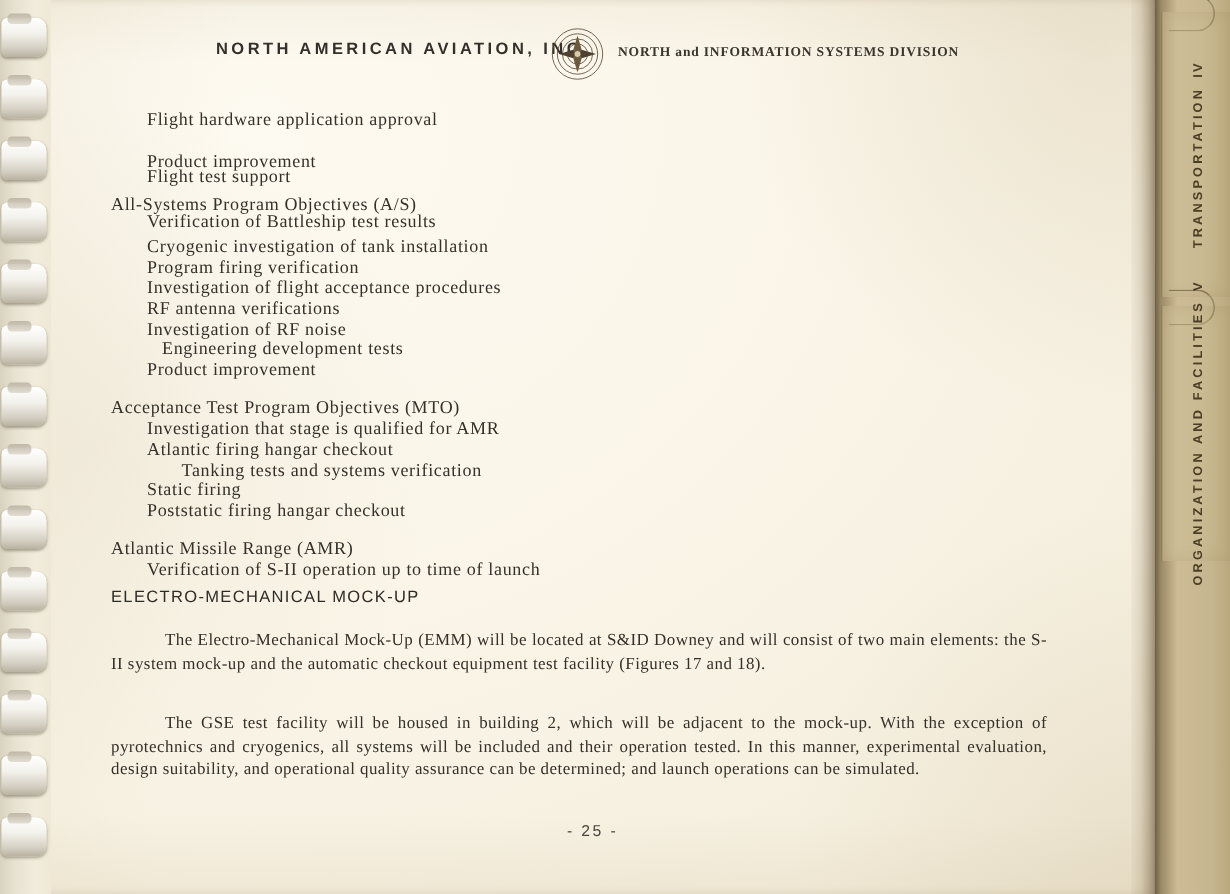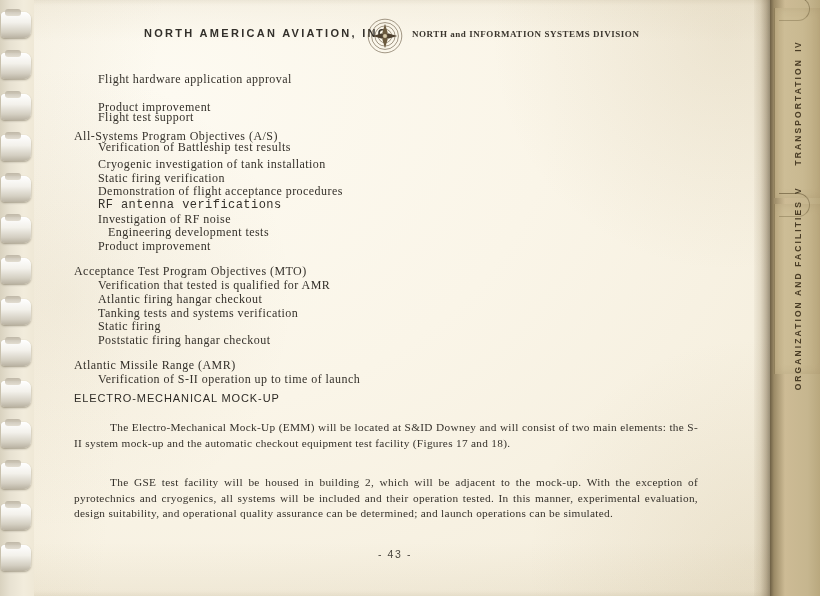--- a/index.html
+++ b/index.html
@@ -270,44 +270,44 @@
         <div class="hdr-right">NORTH and INFORMATION SYSTEMS DIVISION</div>
       </div>
 
       <div class="body-text" id="outline-lines">
           <div class="ln item" style="top: 72px;">Flight hardware application approval</div>
           <div class="ln item" style="top: 86px; margin-top: 24px;">Flight test support</div>
           <div class="ln item" style="top: 100px;">Product improvement</div>
           <div class="ln head" style="top: 129px;">All-Systems Program Objectives (A/S)</div>
           <div class="ln item" style="top: 140px;">Verification of Battleship test results</div>
           <div class="ln item" style="top: 157px;">Cryogenic investigation of tank installation</div>
-          <div class="ln item" style="top: 171px;">Static firing verification</div>
-          <div class="ln item" style="top: 184px;">Demonstration of flight acceptance procedures</div>
-          <div class="ln item" style="top: 198px; font-family: Liberation Mono, monospace;">RF antenna verifications</div>
+          <div class="ln item" style="top: 171px;">Program firing verification</div>
+          <div class="ln item" style="top: 184px;">Investigation of flight acceptance procedures</div>
+          <div class="ln item" style="top: 198px;">RF antenna verifications</div>
           <div class="ln item" style="top: 212px;">Investigation of RF noise</div>
           <div class="ln item" style="top: 225px; margin-left: 10px;">Engineering development tests</div>
           <div class="ln item" style="top: 239px;">Product improvement</div>
           <div class="ln head" style="top: 264px;">Acceptance Test Program Objectives (MTO)</div>
-          <div class="ln item" style="top: 278px;">Verification that tested is qualified for AMR</div>
+          <div class="ln item" style="top: 278px;">Investigation that stage is qualified for AMR</div>
           <div class="ln item" style="top: 292px;">Atlantic firing hangar checkout</div>
-          <div class="ln item" style="top: 306px;">Tanking tests and systems verification</div>
+          <div class="ln item" style="top: 306px; margin-left: 23px;">Tanking tests and systems verification</div>
           <div class="ln item" style="top: 319px;">Static firing</div>
           <div class="ln item" style="top: 333px;">Poststatic firing hangar checkout</div>
           <div class="ln head" style="top: 358px;">Atlantic Missile Range (AMR)</div>
           <div class="ln item" style="top: 372px;">Verification of S-II operation up to time of launch</div>
         </div>
 
       <div class="sect-title" id="section-heading" style="top: 392px;">ELECTRO-MECHANICAL MOCK-UP</div>
 
       <div id="paragraphs">
           <div class="para" style="top: 420px;">The Electro-Mechanical Mock-Up (EMM) will be located at S&amp;ID Downey and will consist of two main elements:  the S-II system mock-up and the automatic checkout equipment test facility (Figures 17 and 18).</div>
           <div class="para" style="top: 475px;">The GSE test facility will be housed in building 2, which will be adjacent to the mock-up.   With the exception of pyrotechnics and cryogenics, all systems will be included and their operation tested. In this manner, experimental evaluation, design suitability, and operational quality assurance can be determined; and launch operations can be simulated.</div>
         </div>
 
-      <div class="folio" id="folio" style="top: 548px;">- 43 -</div>
+      <div class="folio" id="folio" style="top: 548px;">- 25 -</div>
     </div>
   </div>
 
   <div class="paper-right-edge"></div>
 
   <div class="binding" id="binding">
       <div class="ring" style="top: 12px;"></div>
       <div class="ring" style="top: 53px;"></div>
       <div class="ring" style="top: 94px;"></div>
       <div class="ring" style="top: 135px;"></div>

